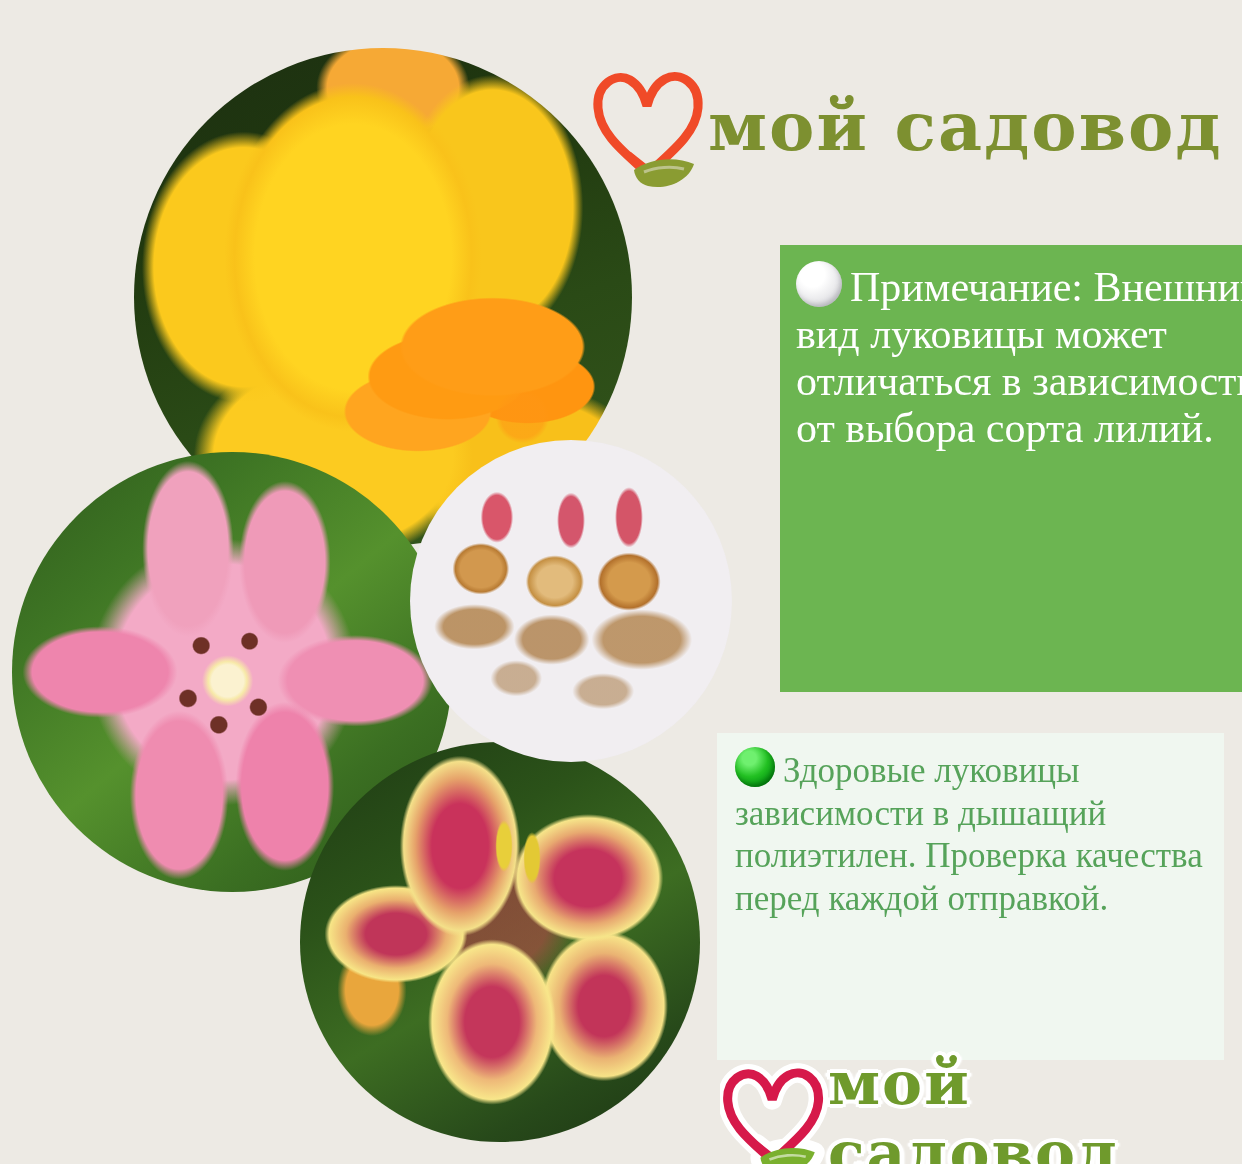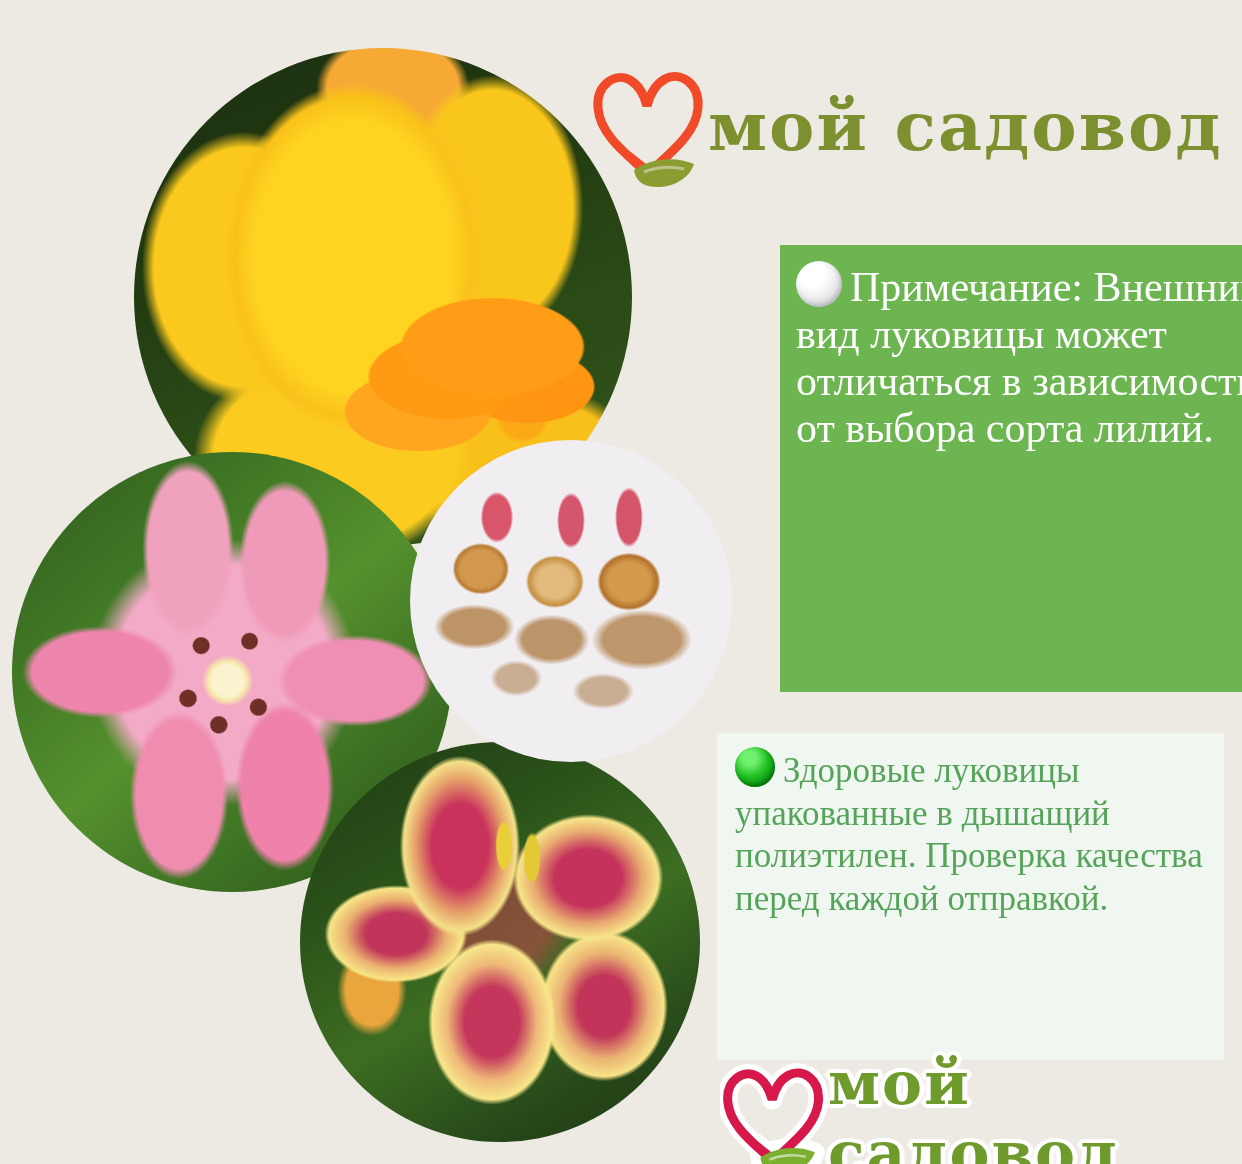--- a/index.html
+++ b/index.html
@@ -130,21 +130,21 @@
       </svg>
     </span>
     <span class="logo-word">мой садовод</span>
   </div>
 
   <div id="note-box">
     <div class="txt"><span class="bullet bullet-silver"></span><span>Примечание: Внешний вид луковицы может отличаться в зависимости от выбора сорта лилий.</span></div>
   </div>
 
   <div id="tip-box">
-    <div class="txt"><span class="bullet bullet-green"></span><span>Здоровые луковицы упакованные в дышащий полиэтилен. Проверка качества перед каждой отправкой.</span></div>
+    <div class="txt"><span class="bullet bullet-green"></span><span>Здоровые луковицы зависимости в дышащий полиэтилен. Проверка качества перед каждой отправкой.</span></div>
   </div>
 
   <div class="logo" id="logo-bottom">
     <span class="logo-mark">
       <svg width="108" height="116" viewBox="0 0 118 128" aria-hidden="true">
         <g stroke="#ffffff" stroke-width="22" fill="none" stroke-linecap="round" stroke-linejoin="round">
           <path d="M57 113 C 34 92, 10 74, 8 48 C 6 24, 26 12, 40 20 C 50 26, 55 38, 57 46
                    C 59 38, 64 25, 75 19 C 90 11, 110 23, 108 48 C 106 72, 84 90, 62 110"></path>
           <path d="M40 95 L 74 122"></path>
           <path d="M44 110 C 60 98, 86 96, 104 104 C 98 122, 76 130, 58 126 C 50 124, 45 118, 44 110 Z" fill="#ffffff"></path>

